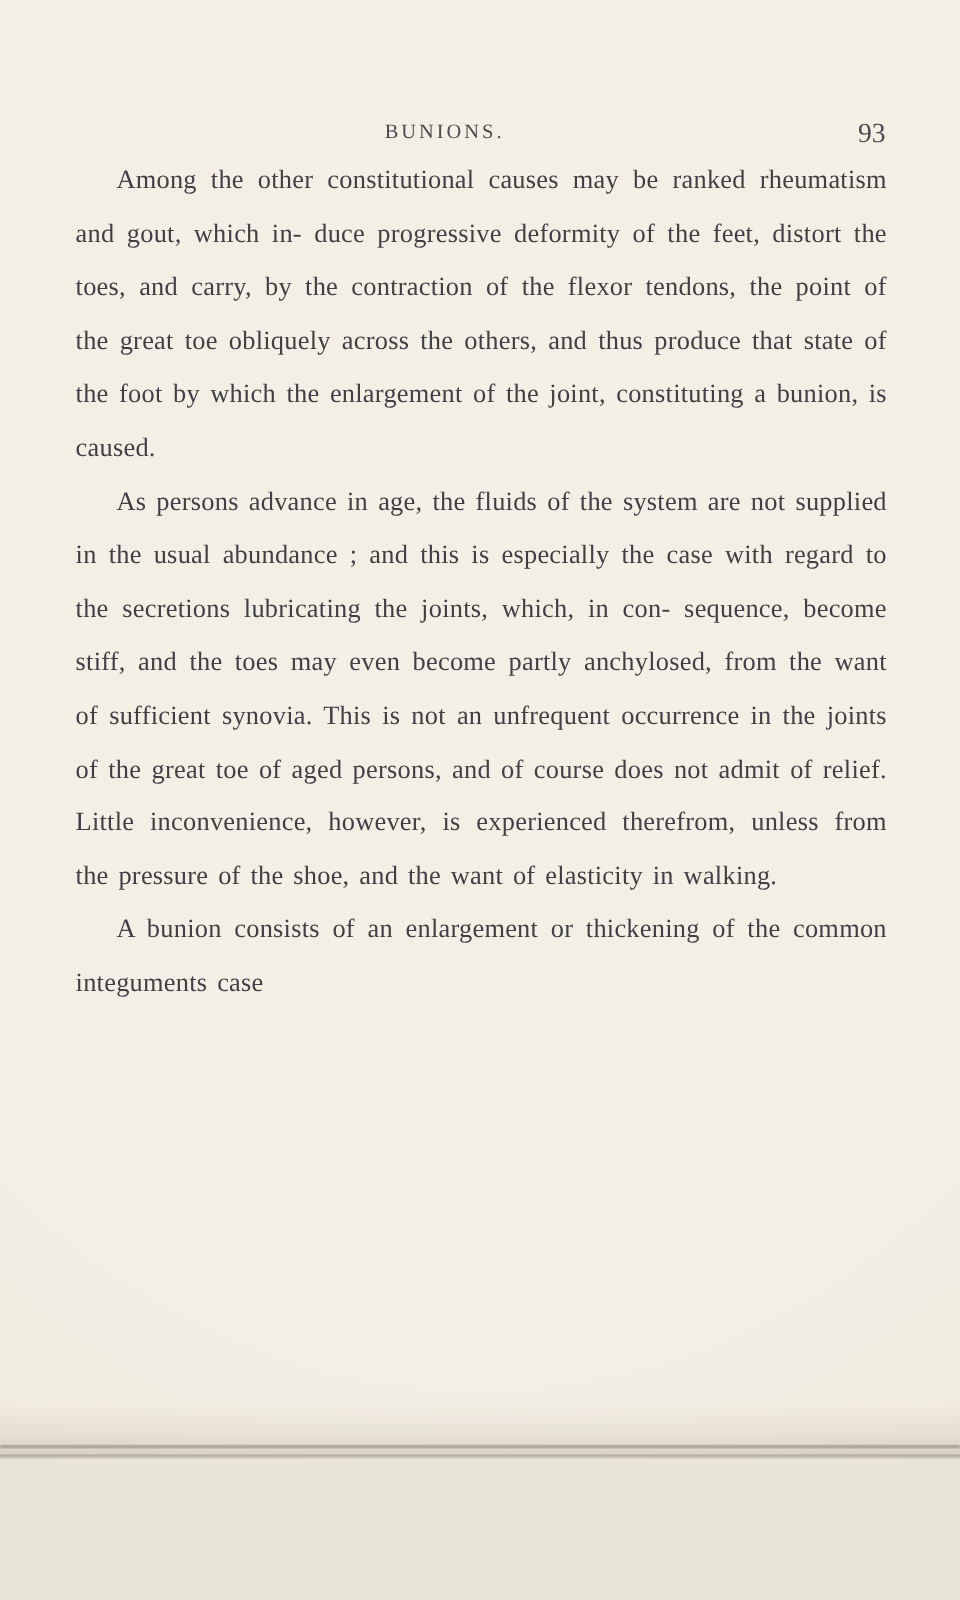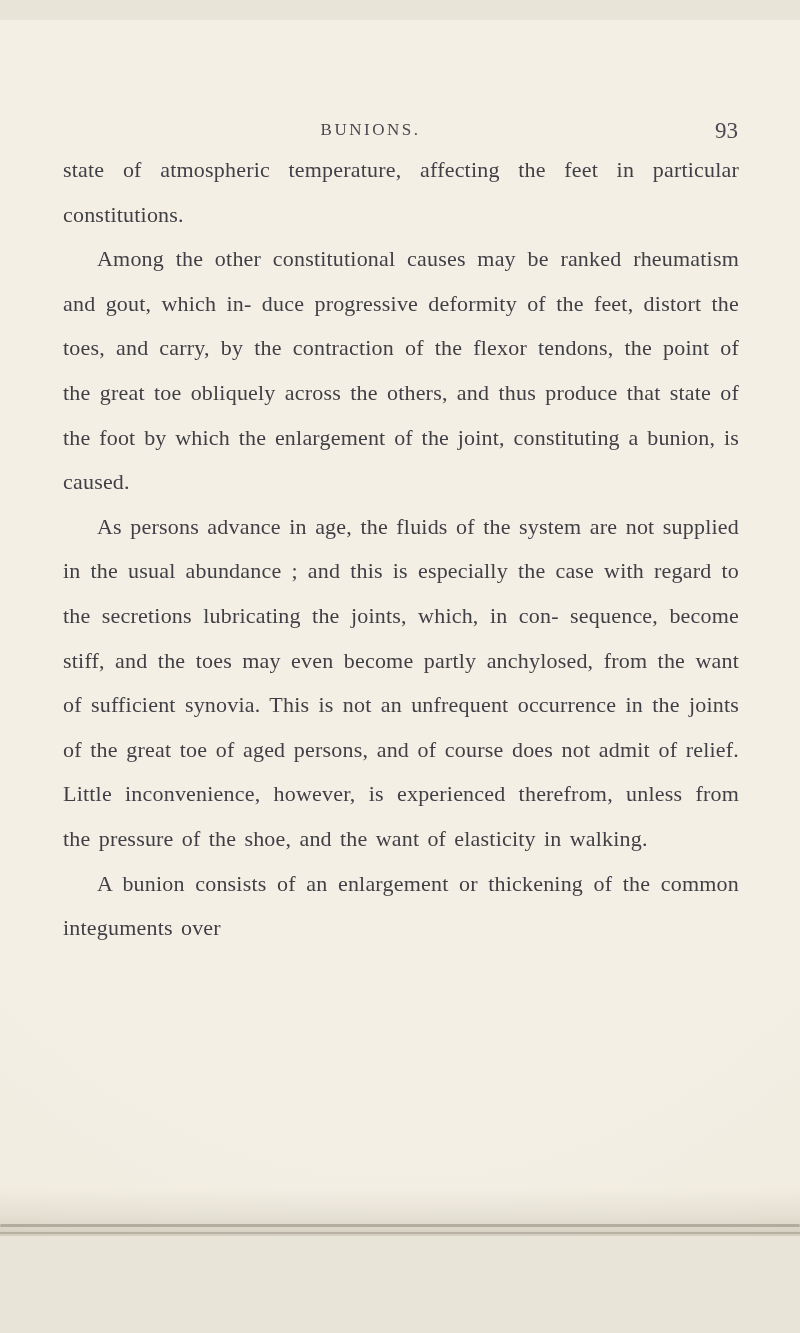--- a/index.html
+++ b/index.html
@@ -9,21 +9,20 @@
   }
   .page {
     position: relative;
     width: 800px;
     height: 1216px;
     background:
       radial-gradient(ellipse 120% 90% at 50% 40%, #f3efe4 60%, #efeadd 85%, #e9e4d5 100%);
     overflow: hidden;
     font-family: "Liberation Serif", "DejaVu Serif", serif;
     color: #44424a;
-    margin-top: 20px;
   }
   .header-row {
     position: absolute;
     top: 100px;
     left: 63px;
     width: 675px;
     height: 26px;
   }
   .running-head {
     position: absolute;
@@ -94,23 +93,22 @@
 <body>
 
 <div class="page">
 
   <div class="header-row">
     <div class="running-head">BUNIONS.</div>
     <div class="page-number">93</div>
   </div>
 
   <div class="body-text">
-    <p class="no-indent">state of atmospheric temperature, affecting the feet in particular constitutions.</p>
     <p class="indent">Among the other constitutional causes may be ranked rheumatism and gout, which in- duce progressive deformity of the feet, distort the toes, and carry, by the contraction of the flexor tendons, the point of the great toe obliquely across the others, and thus produce that state of the foot by which the enlargement of the joint, constituting a bunion, is caused.</p>
     <p class="indent">As persons advance in age, the fluids of the system are not supplied in the usual abundance ; and this is especially the case with regard to the secretions lubricating the joints, which, in con- sequence, become stiff, and the toes may even become partly anchylosed, from the want of sufficient synovia. This is not an unfrequent occurrence in the joints of the great toe of aged persons, and of course does not admit of relief. Little inconvenience, however, is experienced therefrom, unless from the pressure of the shoe, and the want of elasticity in walking.</p>
-    <p class="indent">A bunion consists of an enlargement or thickening of the common integuments over</p>
+    <p class="indent">A bunion consists of an enlargement or thickening of the common integuments case</p>
   </div>
 
   <div class="page-edge-shadow"></div>
   <div class="edge-line-1"></div>
   <div class="edge-line-2"></div>
 
 </div>
 
 </body></html>

